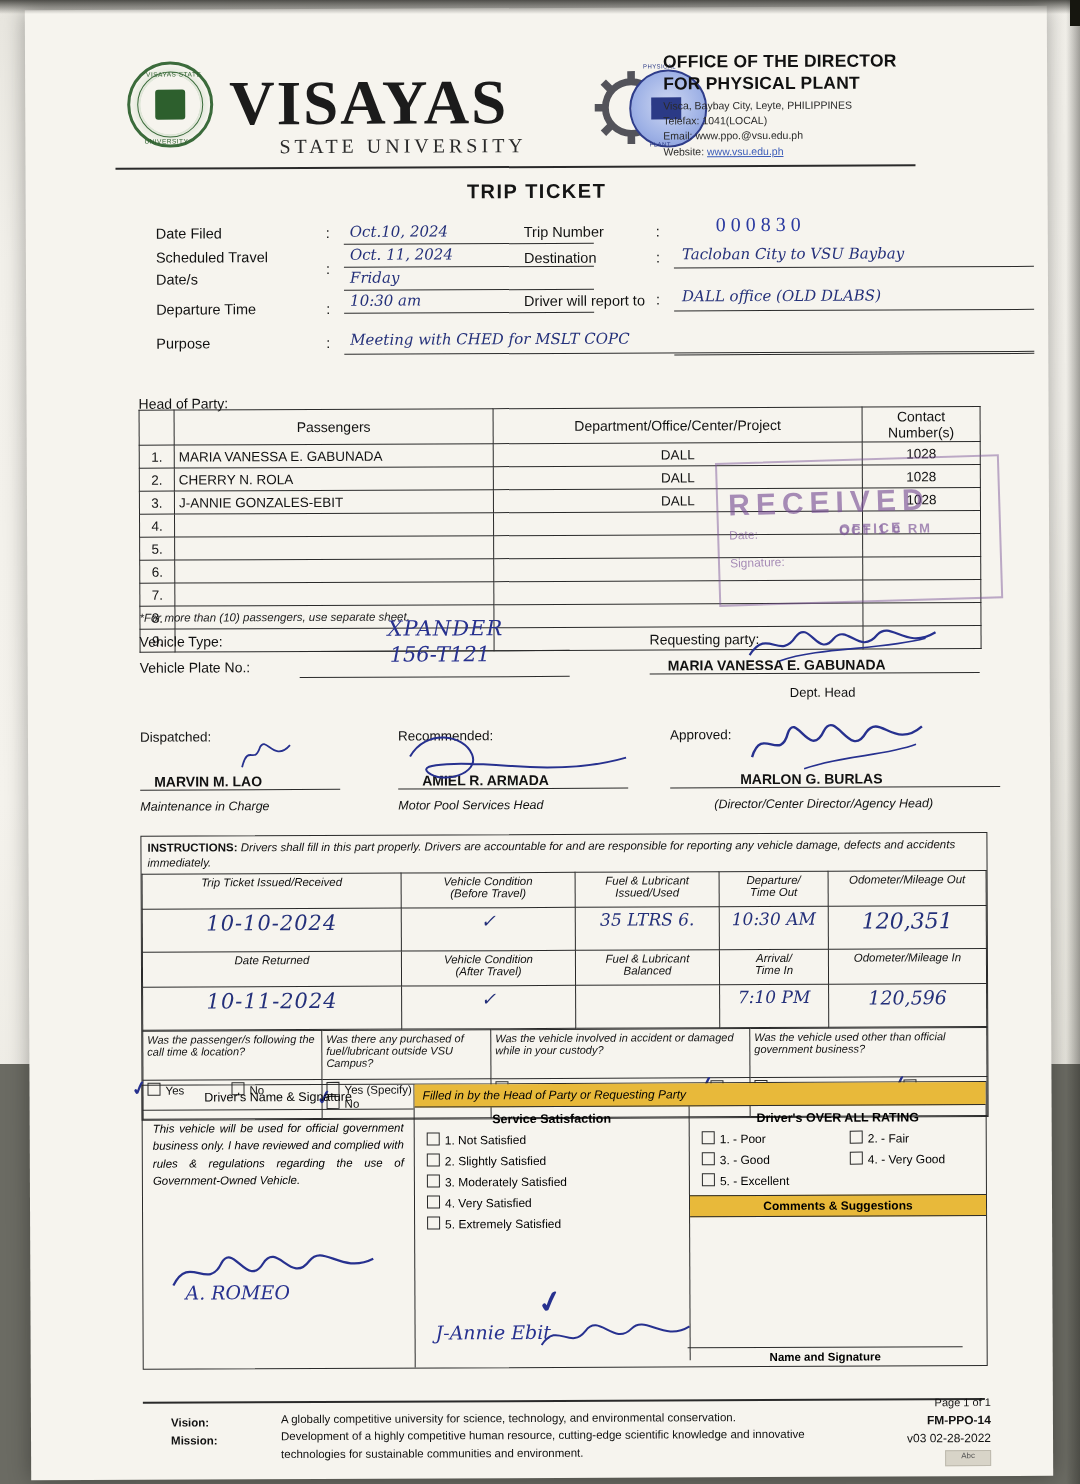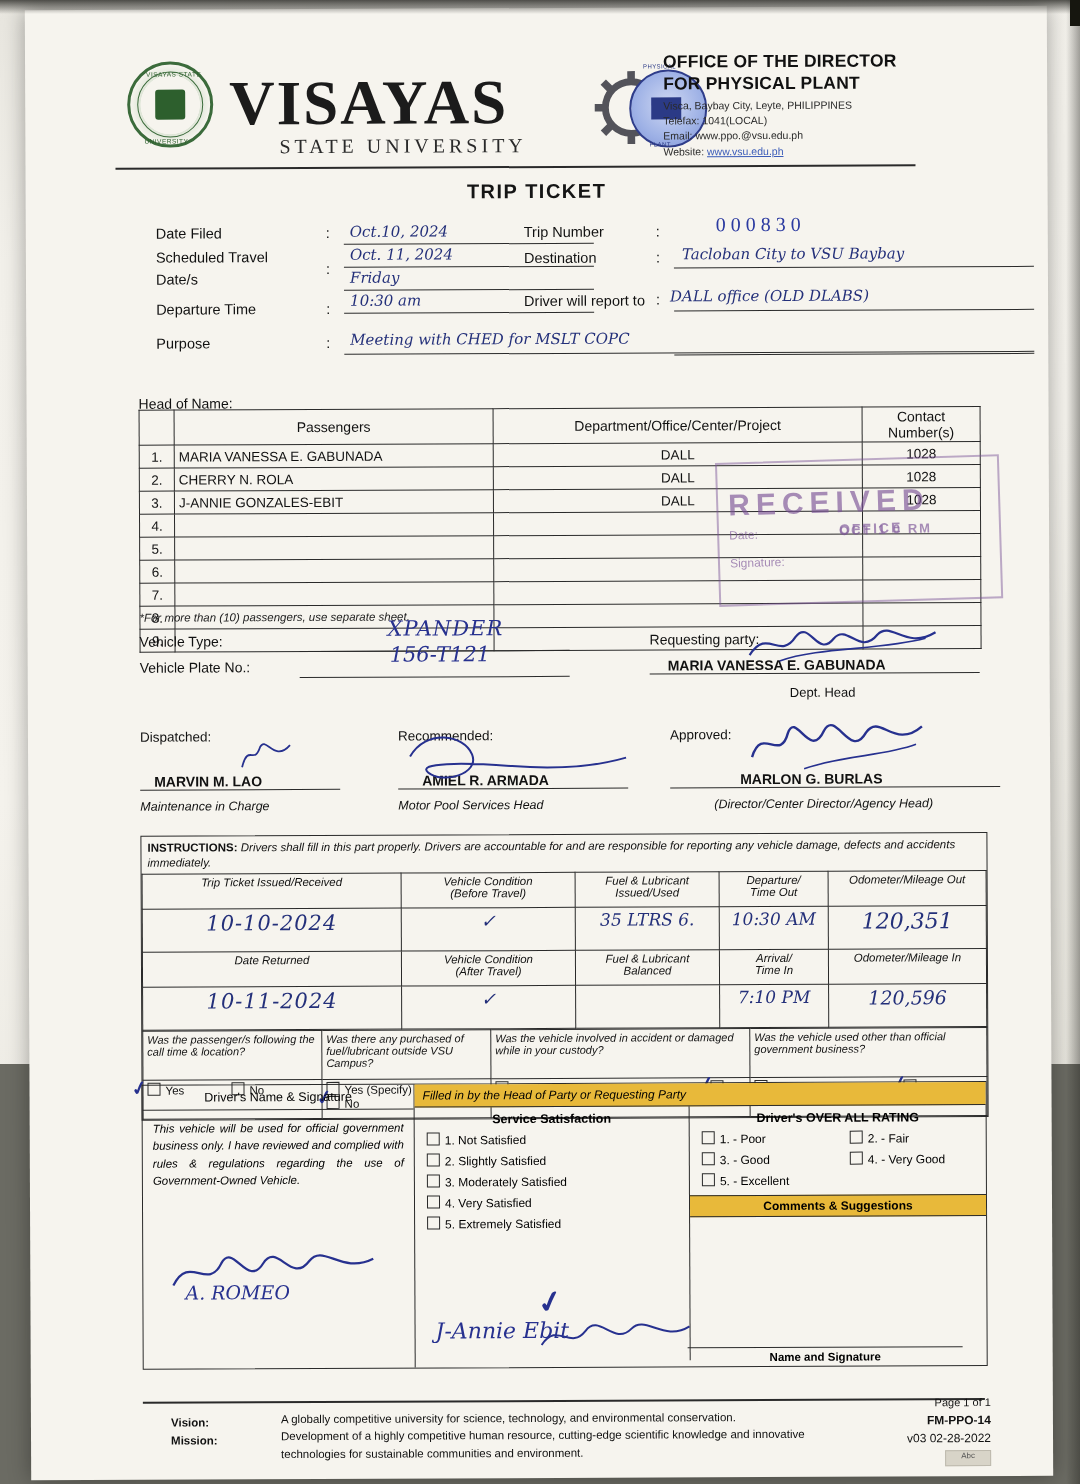--- a/index.html
+++ b/index.html
@@ -363,25 +363,25 @@
       <span class="tripno" style="left:590px; top:-6px;">000830</span>
 
       <span class="lbl" style="left:398px; top:30px;">Destination</span>
       <span class="colon" style="left:530px; top:30px;">:</span>
       <span class="uline" style="left:548px; top:28px; width:360px;"></span>
       <span class="val hand" style="left:556px; top:26px;">Tacloban City to VSU Baybay</span>
 
       <span class="lbl" style="left:398px; top:72px; width:125px; line-height:1.25;">Driver will report to</span>
       <span class="colon" style="left:530px; top:72px;">:</span>
       <span class="uline" style="left:548px; top:71px; width:360px;"></span>
-      <span class="val hand" style="left:544px; top:68px;">DALL office (OLD DLABS)</span>
+      <span class="val hand" style="left:556px; top:68px;">DALL office (OLD DLABS)</span>
       <span class="uline" style="left:548px; top:115px; width:360px;"></span>
     </div>
 
-    <div class="hop">Head of Name:</div>
+    <div class="hop">Head of Party:</div>
     <table class="pass">
       <thead>
         <tr>
           <th class="c-no"></th>
           <th class="c-name">Passengers</th>
           <th class="c-dept">Department/Office/Center/Project</th>
           <th class="c-contact">Contact Number(s)</th>
         </tr>
       </thead>
       <tbody>
@@ -651,21 +651,21 @@
               <div class="o"><span class="chk"></span><span>3. - Good</span></div>
               <div class="o"><span class="chk"></span><span>4. - Very Good</span></div>
             </div>
             <div class="opt2col">
               <div class="o"><span class="chk"></span><span>5. - Excellent</span></div>
             </div>
             <div class="combar">Comments &amp; Suggestions</div>
           </div>
         </div>
         <div class="namesig">Name and Signature</div>
-        <div class="hw" style="left:20px; bottom:24px; font-size:22px;">J-Annie Ebit</div>
+        <div class="hw" style="left:20px; bottom:24px; font-size:19px;">J-Annie Ebit</div>
         <svg class="sigline" style="left:120px; bottom:10px; width:160px; height:40px;" viewBox="0 0 160 40">
           <path d="M6,28 C22,4 34,34 50,14 C64,-4 78,30 96,12 C110,-2 128,26 154,10" fill="none" stroke="#27318f" stroke-width="2"></path>
         </svg>
       </div>
     </div>
 
     <div class="rule-bot"></div>
     <div class="foot">
       <div class="vm">
         <div>Vision:</div>

